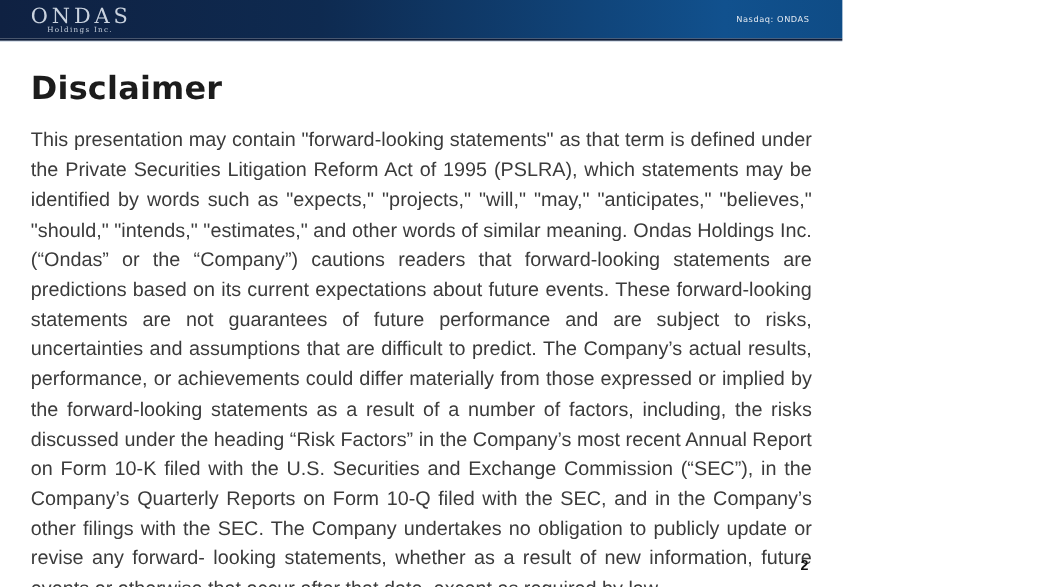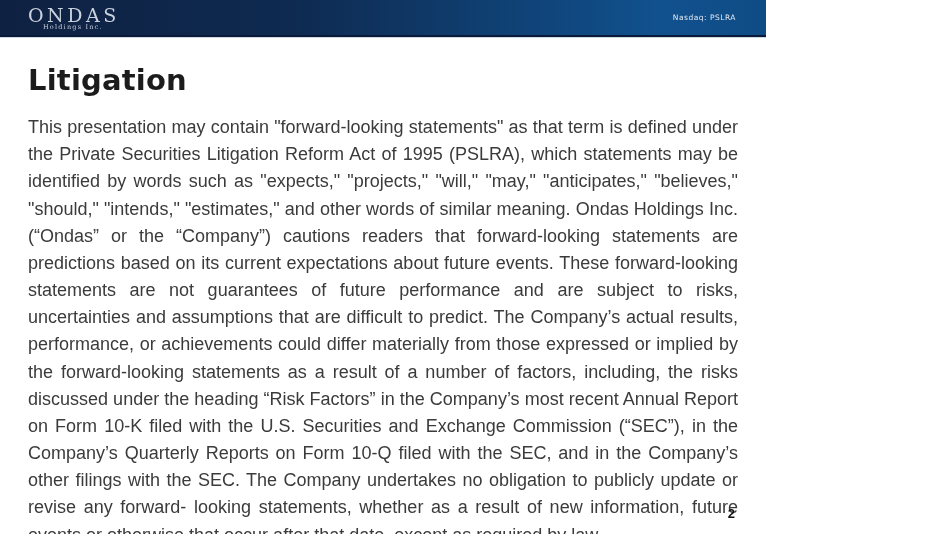--- a/index.html
+++ b/index.html
@@ -107,23 +107,23 @@
 </head>
 <body>
 
 <div class="slide">
 
   <header class="topbar">
     <div class="logo">
       <div class="logo-main">ONDAS</div>
       <div class="logo-sub">Holdings Inc.</div>
     </div>
-    <div class="ticker">Nasdaq: PSLRA</div>
+    <div class="ticker">Nasdaq: ONDAS</div>
   </header>
 
   <main class="content">
-    <h1 class="page-title">Litigation</h1>
+    <h1 class="page-title">Disclaimer</h1>
     <p class="disclaimer-text">This presentation may contain "forward-looking statements" as that term is defined under the Private Securities Litigation Reform Act of 1995 (PSLRA), which statements may be identified by words such as "expects," "projects," "will," "may," "anticipates," "believes," "should," "intends," "estimates," and other words of similar meaning. Ondas Holdings Inc. (“Ondas” or the “Company”) cautions readers that forward-looking statements are predictions based on its current expectations about future events. These forward-looking statements are not guarantees of future performance and are subject to risks, uncertainties and assumptions that are difficult to predict. The Company’s actual results, performance, or achievements could differ materially from those expressed or implied by the forward-looking statements as a result of a number of factors, including, the risks discussed under the heading “Risk Factors” in the Company’s most recent Annual Report on Form 10-K filed with the U.S. Securities and Exchange Commission (“SEC”), in the Company’s Quarterly Reports on Form 10-Q filed with the SEC, and in the Company’s other filings with the SEC.  The Company undertakes no obligation to publicly update or revise any forward- looking statements, whether as a result of new information, future events or otherwise that occur after that date, except as required by law.</p>
   </main>
 
   <div class="page-number">2</div>
 
 </div>
 
 </body></html>

